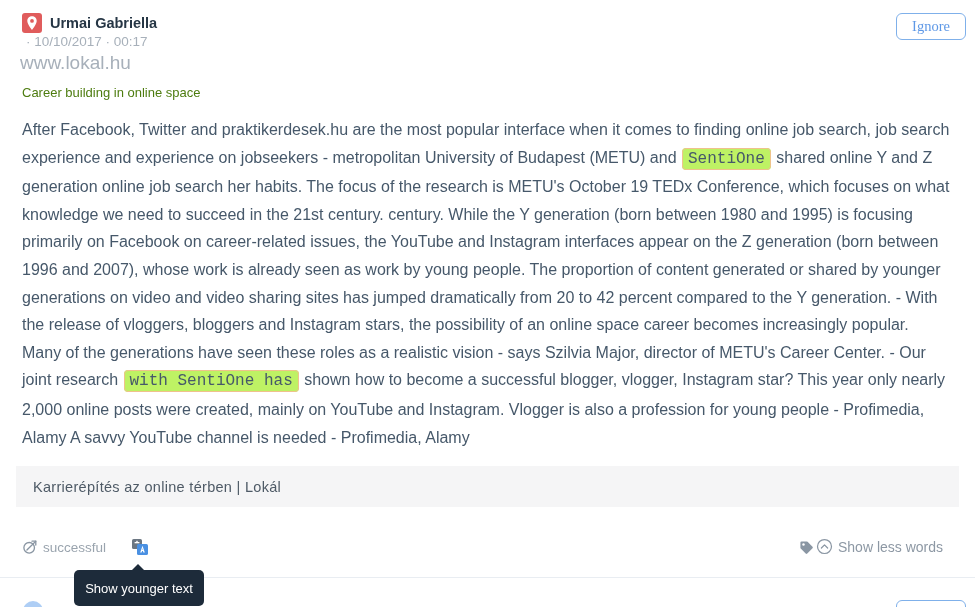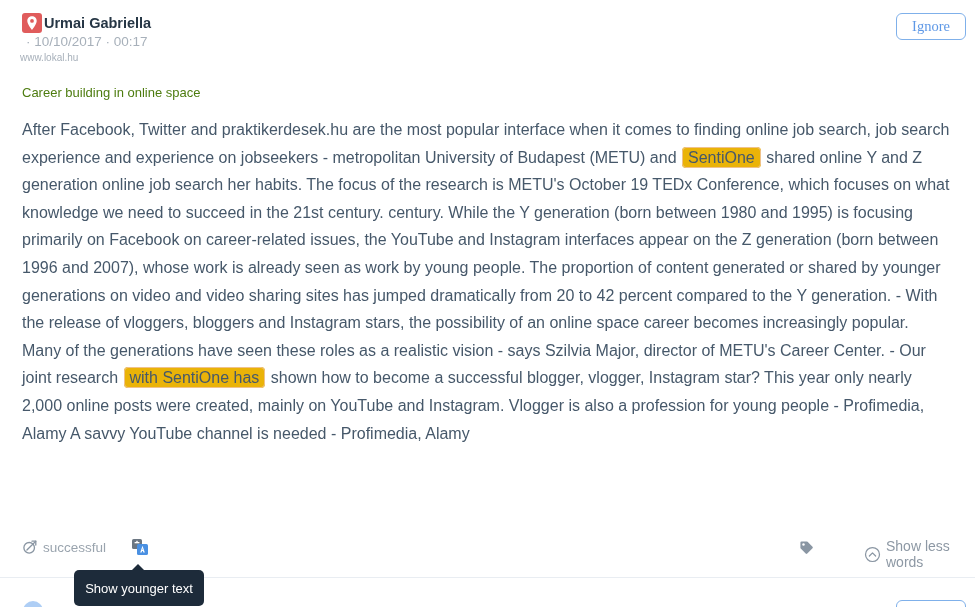--- a/index.html
+++ b/index.html
@@ -4,51 +4,51 @@
 <style>
   * { margin:0; padding:0; box-sizing:border-box; }
   html,body { background:#fff; }
   body { font-family:"Liberation Sans","DejaVu Sans",sans-serif; }
   .page {
     position:relative; width:975px; height:607px; background:#fff;
     overflow:hidden;
   }
   
   .source-icon { position:absolute; left:22px; top:13px; width:20px; height:20px; display:block; }
-  .author { position:absolute; left:44px; top:15px; font-size:14.5px; font-weight:700; color:#263645; cursor:pointer; }
+  .author { position:absolute; left:50px; top:15px; font-size:14.5px; font-weight:700; color:#263645; cursor:pointer; }
   .date-line { position:absolute; left:26px; top:34px; font-size:13.5px; color:#a7b0ba; }
-  .domain { position:absolute; left:20px; top:52px; font-size:10px; color:#a7b0ba; cursor:pointer; }
+  .domain { position:absolute; left:20px; top:52px; font-size:19px; color:#a7b0ba; cursor:pointer; }
   .ignore-btn {
     position:absolute; left:896px; top:13px; width:70px; height:27px;
     background:#fff; border:1px solid #7fb0ea; border-radius:6px;
     color:#5e98e6; font-size:14.5px; font-family:Liberation Serif, serif; cursor:pointer;
     display:flex; align-items:center; justify-content:center;
   }
   
   .title { position:absolute; left:22px; top:85px; font-size:13px; color:#4d7c0f; text-decoration:none; cursor:pointer; }
   .body-text {
     position:absolute; left:22px; top:116px; width:930px;
     font-size:16px; line-height:27.6px; color:#46586a;
   }
   .hl {
-    background:#eab308; border:1px solid #efc28c; border-radius:4px;
-    padding:1px 5px; margin:8px 1px;
+    background:#bef264; border:1px solid #efc28c; border-radius:4px;
+    padding:1px 5px; margin:8px 1px;font-family:Liberation Mono, monospace;
   }
   
   .source-bar {
     position:absolute; left:16px; top:466px; width:943px; height:41px;
     background:#f5f5f6; display:flex; align-items:center;
   }
   .source-bar span { margin-left:17px; font-size:14.5px; letter-spacing:.3px; color:#4e5a66; }
   
   .sentiment-icon { position:absolute; left:22px; top:538px; width:17px; height:17px; cursor:pointer; }
   .sentiment-label { position:absolute; left:43px; top:540px; font-size:13.5px; color:#9aa4ae; cursor:pointer; }
   .translate-icon { position:absolute; left:132px; top:539px; width:16px; height:16px; cursor:pointer; }
   .tag-icon { position:absolute; left:799px; top:540px; width:15px; height:15px; cursor:pointer; }
-  .show-less { position:absolute; left:864px; top:538px; display:flex; align-items:center; gap:5px; cursor:pointer; }
+  .show-less { position:absolute; left:816px; top:538px; display:flex; align-items:center; gap:5px; cursor:pointer; }
   .show-less .chev { width:17px; height:17px; display:block; }
   .show-less .lbl { font-size:14px; color:#8d98a4; }
   
   .tooltip {
     position:absolute; left:74px; top:570px; width:130px; height:36px;
     background:#1d2b3a; border-radius:5px; z-index:5;
     display:flex; align-items:center; justify-content:center;
   }
   .tooltip:before {
     content:""; position:absolute; top:-6px; left:58px;
@@ -74,20 +74,23 @@
     </svg>
   </span>
   <span class="author">Urmai Gabriella</span>
   <span class="date-line">·  10/10/2017  ·  00:17</span>
   <span class="domain">www.lokal.hu</span>
   <button class="ignore-btn">Ignore</button>
 
   <a class="title">Career building in online space</a>
   <p class="body-text"><span>After Facebook, Twitter and praktikerdesek.hu are the most popular interface when it comes to finding online job search, job search experience and experience on jobseekers - metropolitan University of Budapest (METU) and </span><span class="hl">SentiOne</span><span> shared online Y and Z generation online job search her habits. The focus of the research is METU's October 19 TEDx Conference, which focuses on what knowledge we need to succeed in the 21st century. century. While the Y generation (born between 1980 and 1995) is focusing primarily on Facebook on career-related issues, the YouTube and Instagram interfaces appear on the Z generation (born between 1996 and 2007), whose work is already seen as work by young people. The proportion of content generated or shared by younger generations on video and video sharing sites has jumped dramatically from 20 to 42 percent compared to the Y generation. - With the release of vloggers, bloggers and Instagram stars, the possibility of an online space career becomes increasingly popular. Many of the generations have seen these roles as a realistic vision - says Szilvia Major, director of METU's Career Center. - Our joint research </span><span class="hl">with SentiOne has</span><span> shown how to become a successful blogger, vlogger, Instagram star? This year only nearly 2,000 online posts were created, mainly on YouTube and Instagram. Vlogger is also a profession for young people - Profimedia, Alamy A savvy YouTube channel is needed - Profimedia, Alamy</span></p>
 
+  <div class="source-bar">
+    <span>Karrierépítés az online térben | Lokál</span>
+  </div>
 
   <span class="sentiment-icon">
     <svg width="17" height="17" viewBox="0 0 18 18" fill="none" stroke="#8a96a3" stroke-width="1.4" stroke-linecap="round" stroke-linejoin="round">
       <circle cx="7.6" cy="10.4" r="5.6"></circle>
       <path d="M5.2 12.8 L14.6 3.4"></path>
       <path d="M10.6 3.4 H14.6 V7.4"></path>
     </svg>
   </span>
   <span class="sentiment-label">successful</span>
   <span class="translate-icon">

